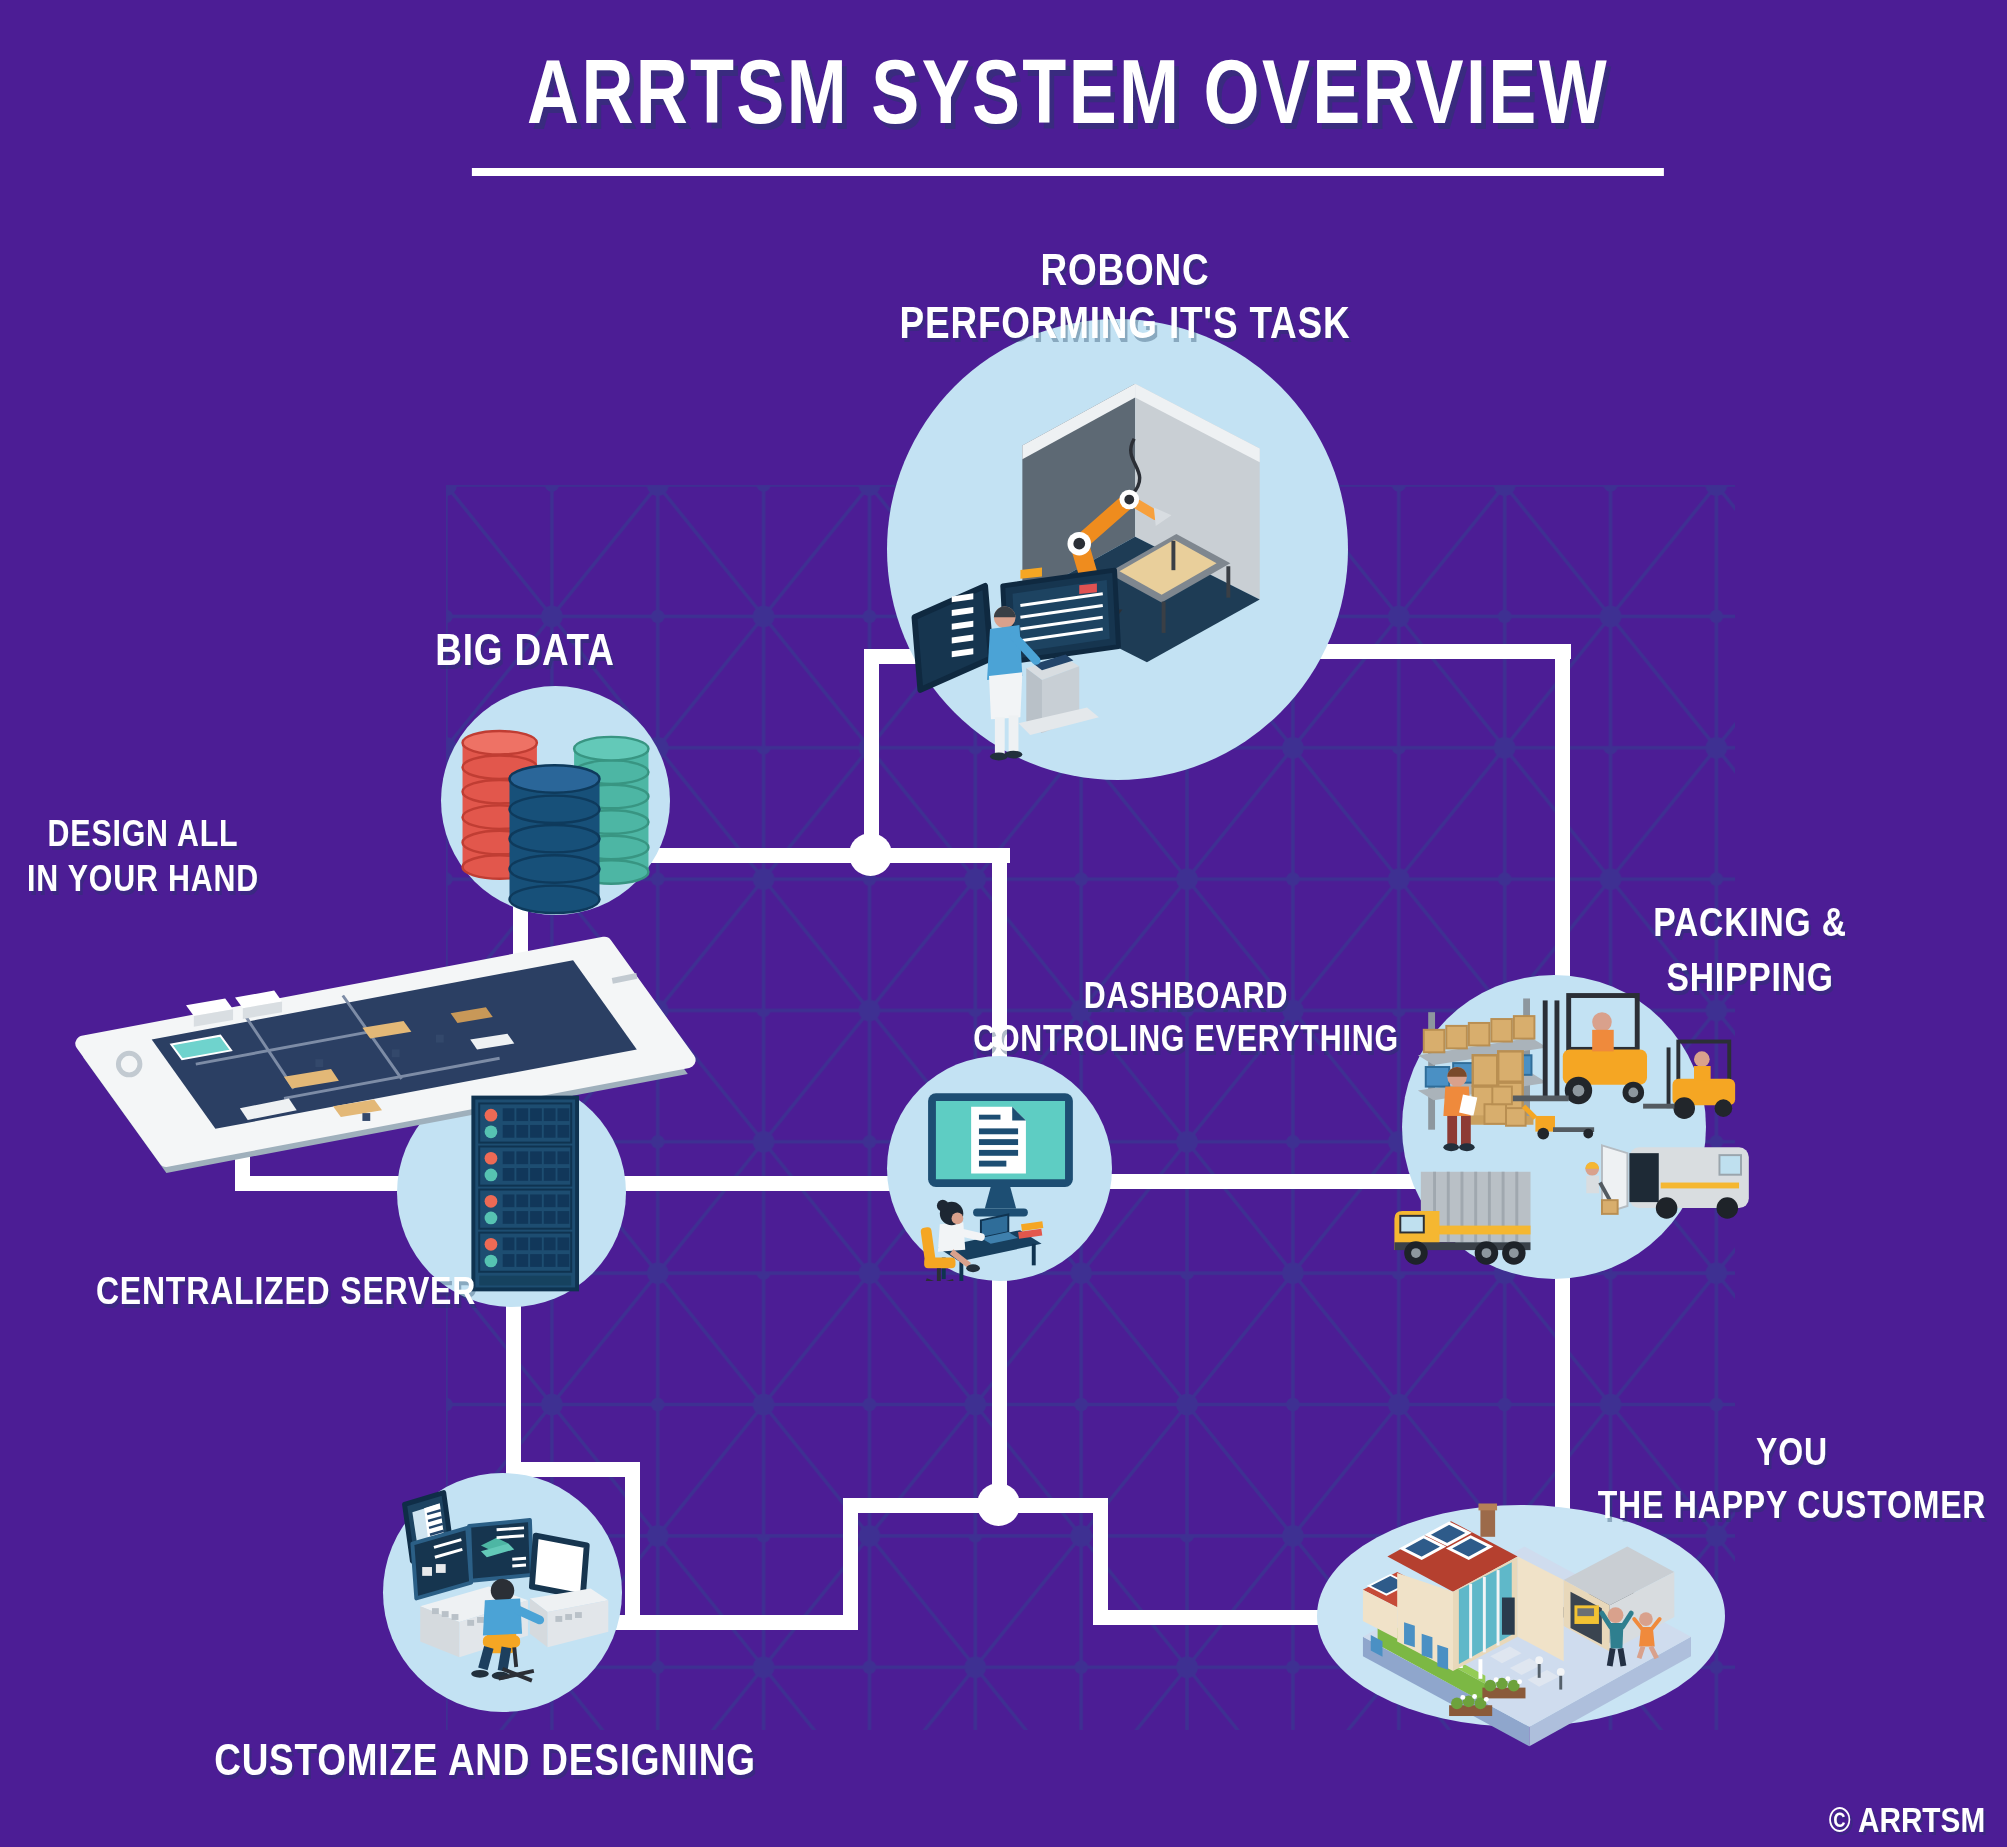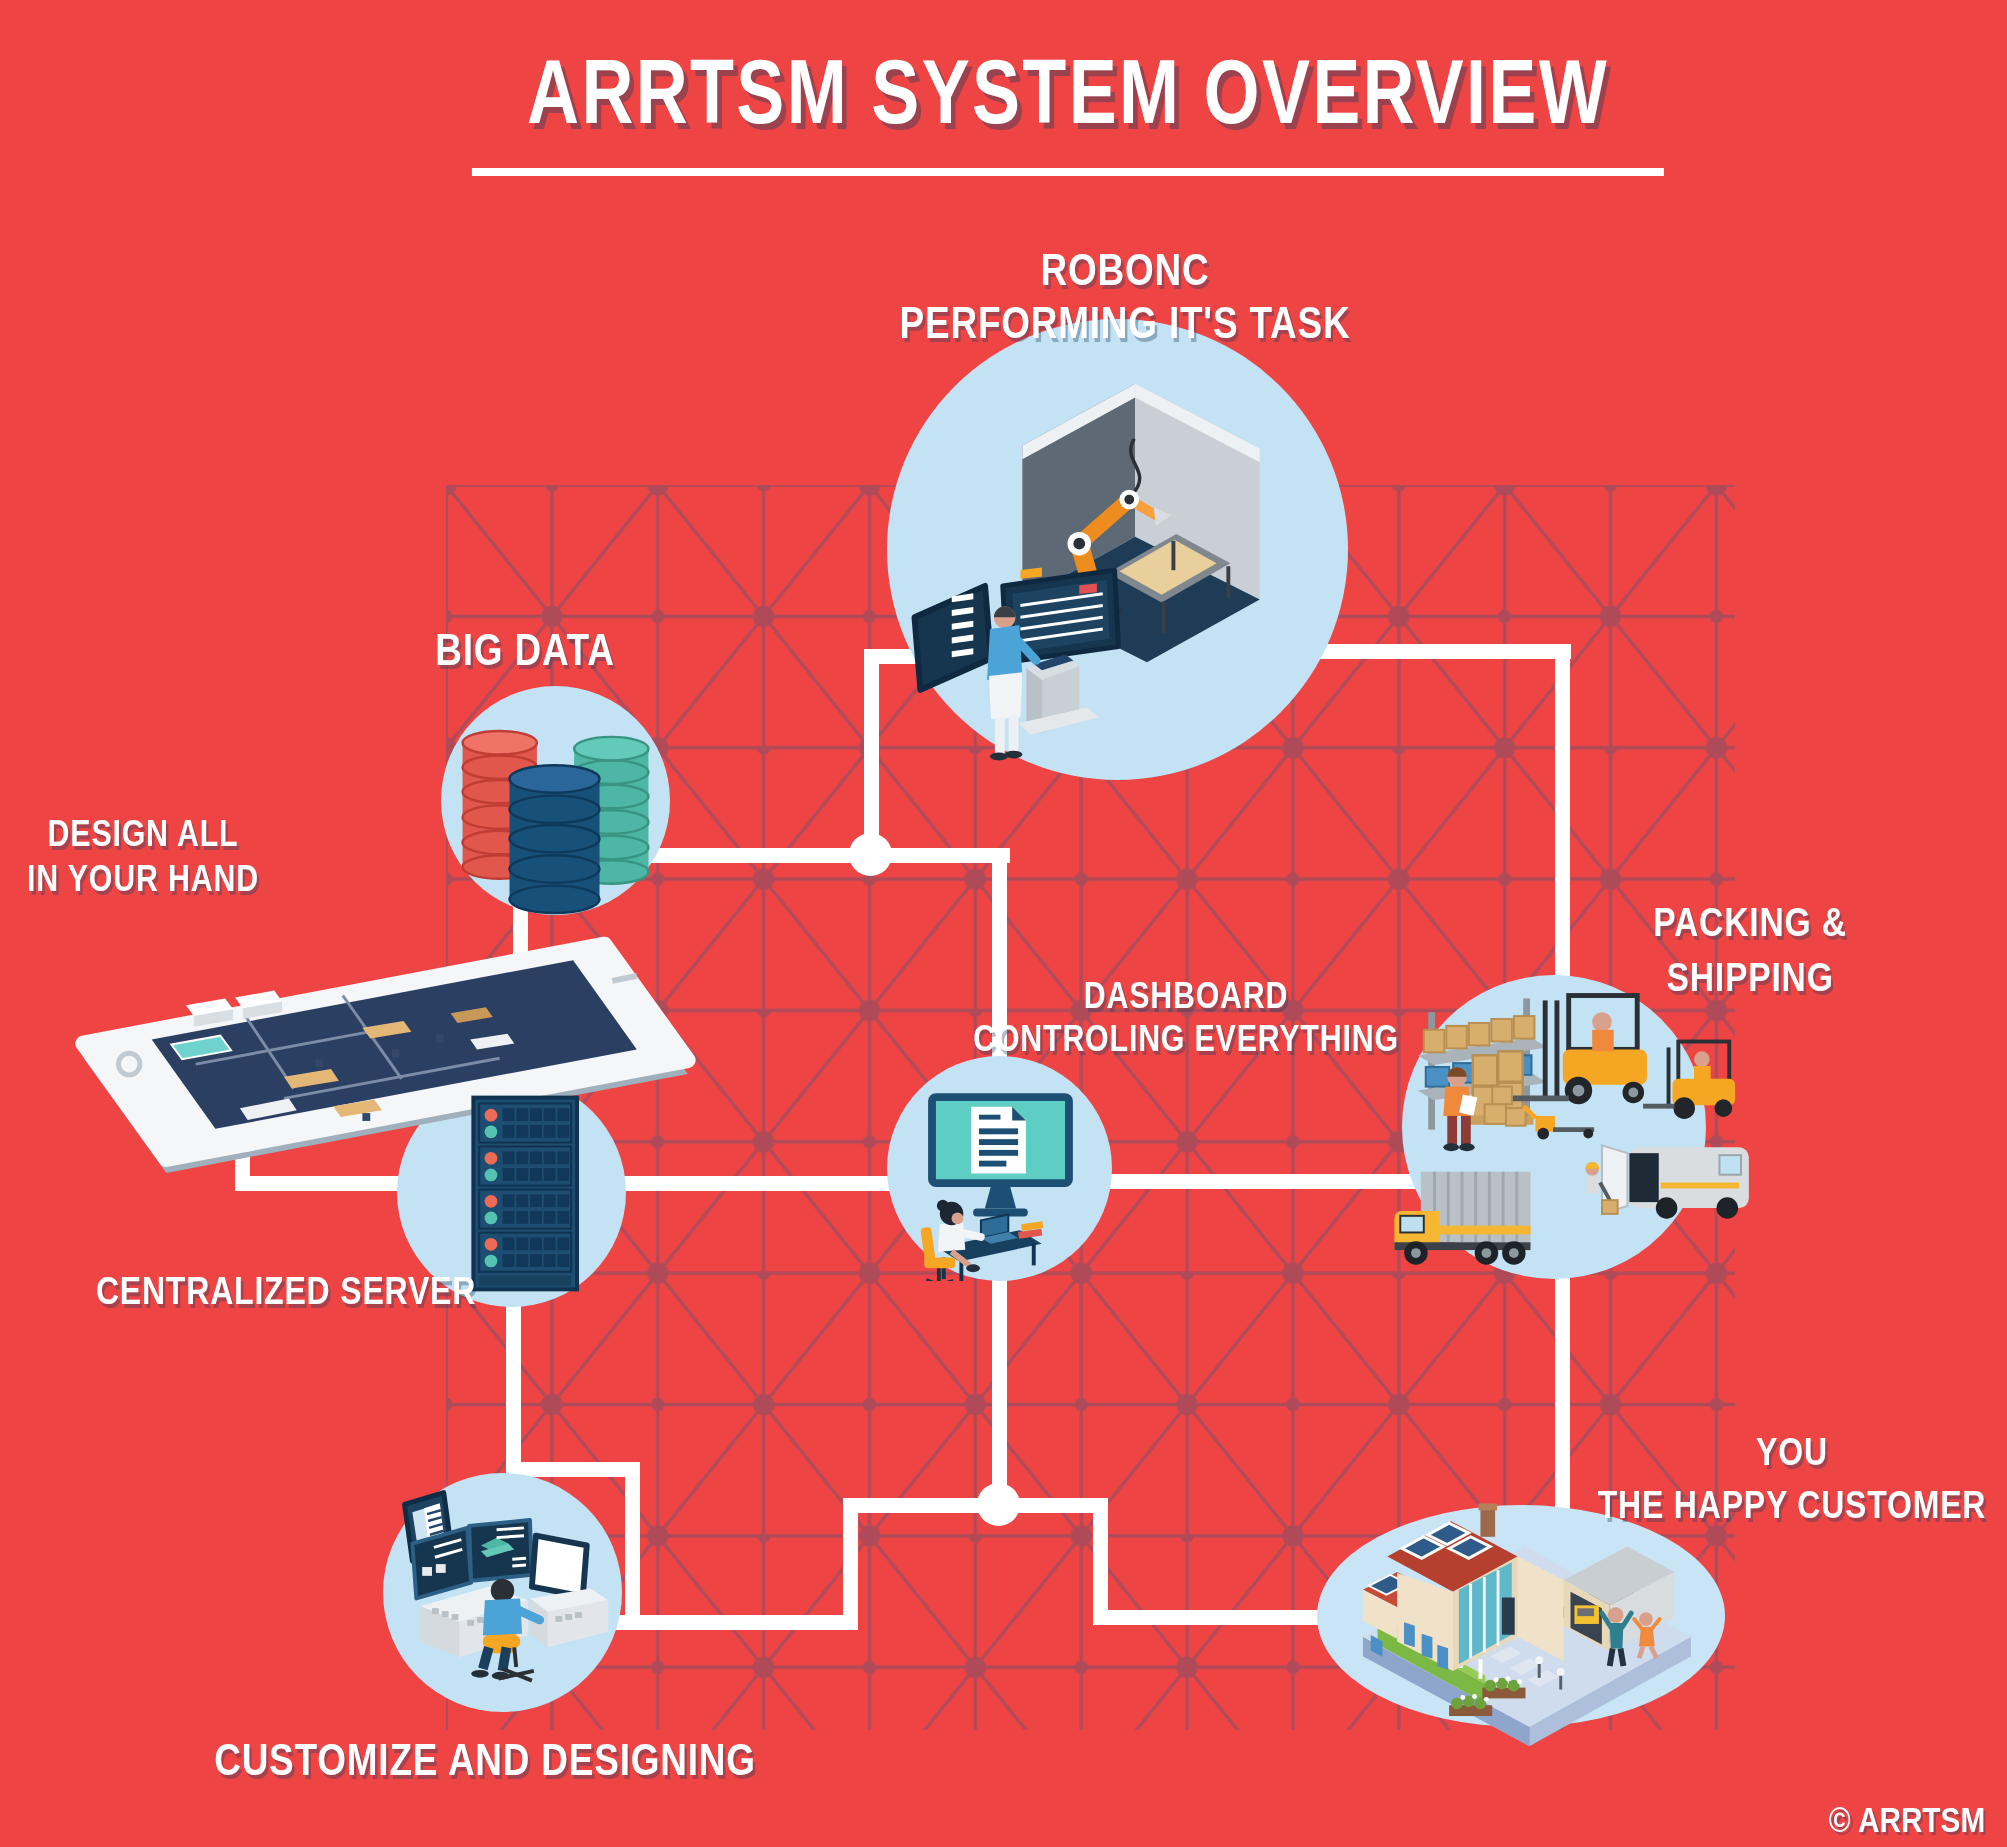--- a/index.html
+++ b/index.html
@@ -1,16 +1,16 @@
 <!DOCTYPE html>
 <html><head>
 <meta charset="utf-8">
 <style>
   html,body{margin:0;padding:0;background:#2d7fa8;}
-  #canvas{position:relative;width:2007px;height:1848px;background:#ef4444;overflow:hidden;
+  #canvas{position:relative;width:2007px;height:1848px;background:#4c1d95;overflow:hidden;
           font-family:"Liberation Sans","DejaVu Sans",sans-serif;}
   .mesh{position:absolute;left:446px;top:485px;width:1289px;height:1245px;opacity:.30;}
   .line{position:absolute;background:#ffffff;}
   .dot{position:absolute;width:43px;height:43px;border-radius:50%;background:#ffffff;}
   .bubble{position:absolute;border-radius:50%;background:#c3e2f3;}
   .ill{position:absolute;}
   .label{position:absolute;color:#ffffff;font-weight:bold;text-align:center;white-space:nowrap;
          transform:translateX(-50%) scaleX(.82);transform-origin:center top;
          text-shadow:2.9px 3.9px 0 rgba(30,64,94,.35);letter-spacing:1px;line-height:1.18;}
   .title{position:absolute;color:#ffffff;font-weight:bold;white-space:nowrap;

